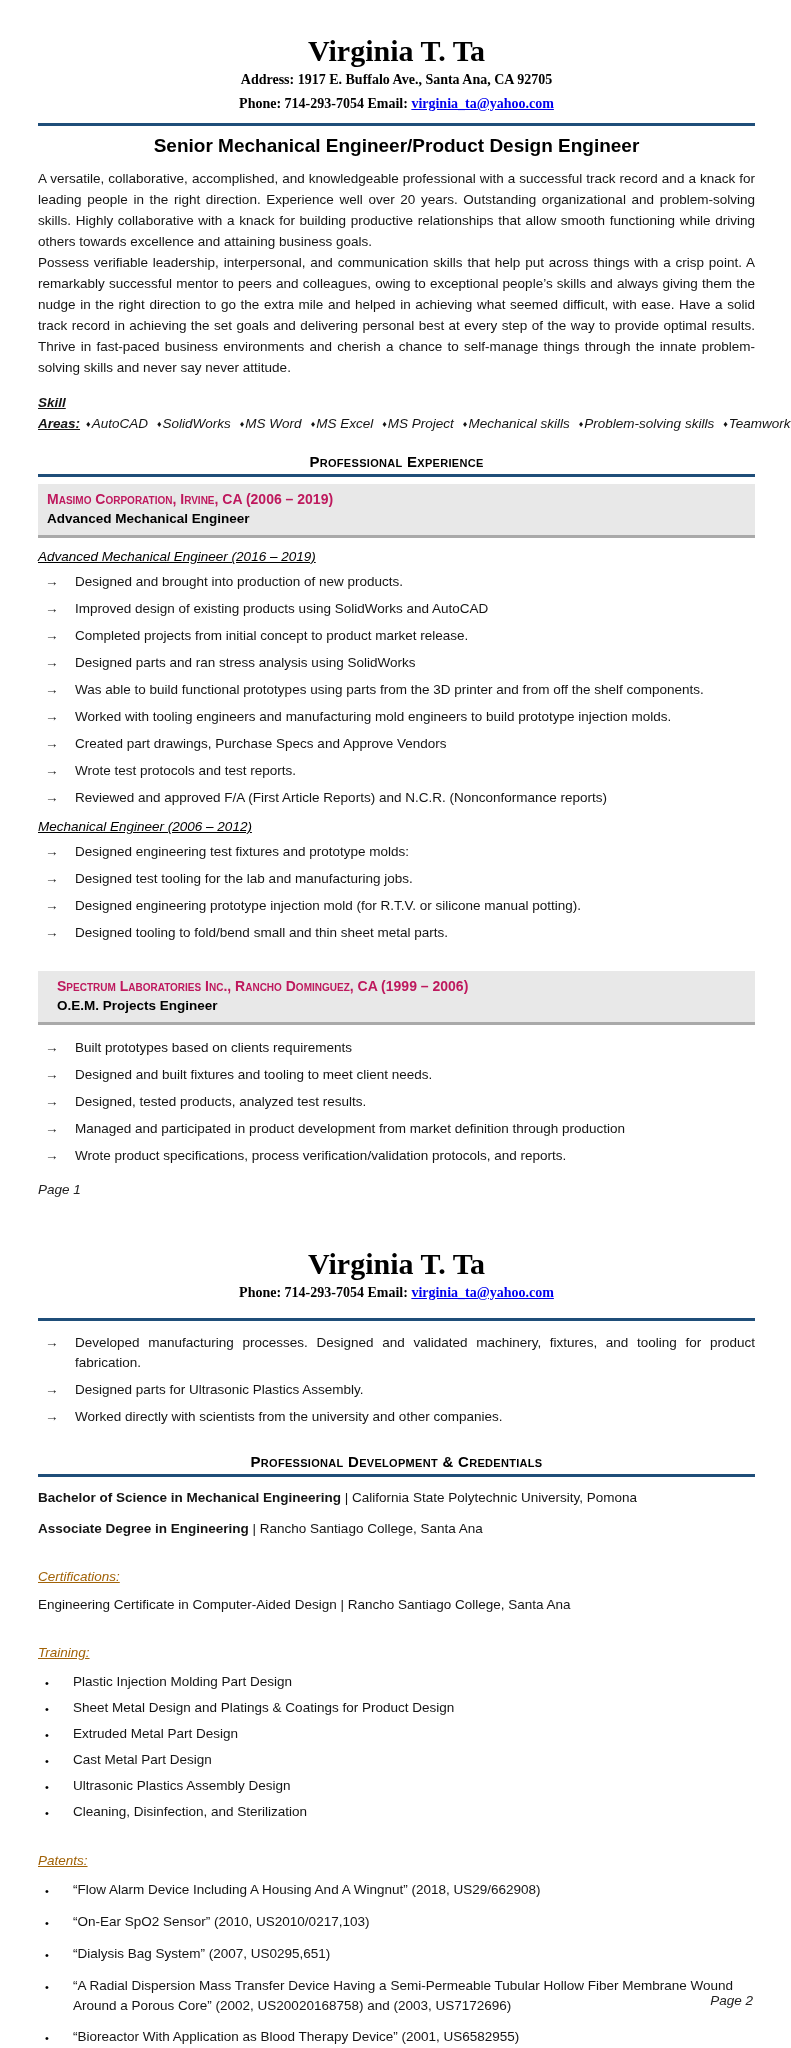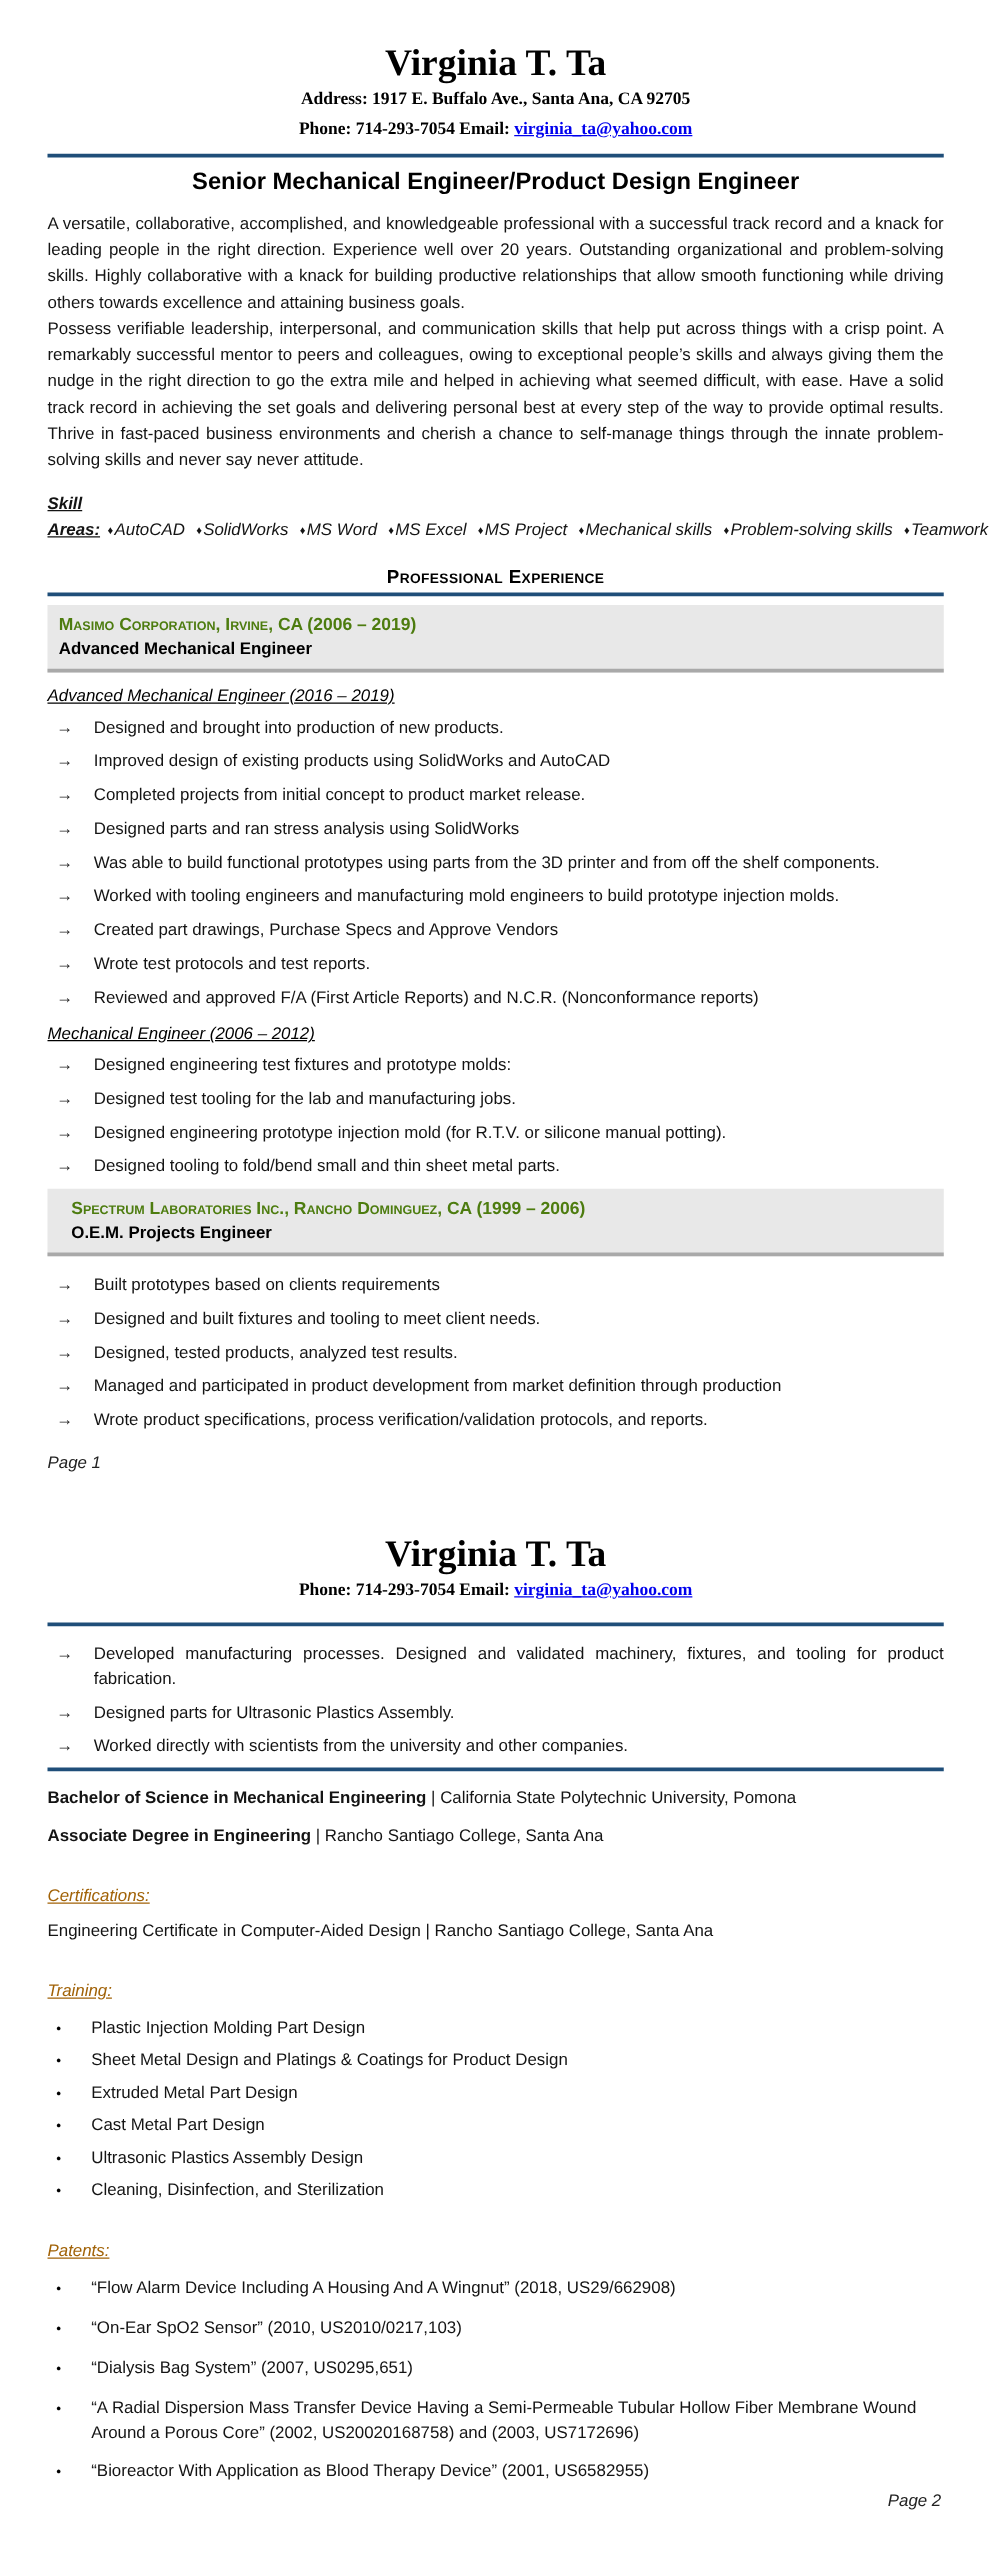--- a/index.html
+++ b/index.html
@@ -25,21 +25,21 @@
   .sk-b{font-size:9px;vertical-align:1px;margin-right:1px;}
 
   
   .sec-head{font-size:15px;font-weight:bold;font-variant:small-caps;text-align:center;
             letter-spacing:.3px;margin:18px 0 0;color:#000;}
   .rule-thin{margin-top:4px;}
 
   
   .company-box{background:#e8e8e8;border-bottom:3px solid #a9a9a9;
                padding:5px 9px 6px;margin-top:7px;}
-  .company-line{font-size:14px;font-weight:bold;font-variant:small-caps;line-height:20px;color:#4d7c0f;}
+  .company-line{font-size:14px;font-weight:bold;font-variant:small-caps;line-height:20px;color:#be185d;}
   .role-line{font-size:13.5px;font-weight:bold;line-height:20px;color:#000;}
 
   .sub-role{font-size:13.5px;font-style:italic;text-decoration:underline;
             margin:11px 0 8px;color:#000;}
 
   
   ul.arrow-list,ul.dot-list{list-style:none;margin:0;padding:0 0 0 7px;}
   ul.arrow-list li,ul.dot-list li{display:flex;font-size:13.5px;line-height:20px;margin:0 0 7px;}
   .arrow{flex:0 0 30px;color:#222;}
   .dot{flex:0 0 28px;font-size:11px;padding-top:1px;color:#000;}
@@ -147,21 +147,21 @@
         <li>
           <span class="arrow">→</span>
           <span class="li-text">Designed engineering prototype injection mold (for R.T.V. or silicone manual potting).</span>
         </li>
         <li>
           <span class="arrow">→</span>
           <span class="li-text">Designed tooling to fold/bend small and thin sheet metal parts.</span>
         </li>
       </ul>
 
-    <div class="company-box" style="margin-top:8px;padding-left:19px;">
+    <div class="company-box" style="margin-top:28px;padding-left:19px;">
       <div class="company-line">Spectrum Laboratories Inc., Rancho Dominguez, CA (1999 – 2006)</div>
       <div class="role-line">O.E.M. Projects Engineer</div>
     </div>
 
     <ul class="arrow-list" style="margin-top:13px;">
         <li>
           <span class="arrow">→</span>
           <span class="li-text">Built prototypes based on clients requirements</span>
         </li>
         <li>
@@ -200,20 +200,21 @@
         <li>
           <span class="arrow">→</span>
           <span class="li-text">Designed parts for Ultrasonic Plastics Assembly.</span>
         </li>
         <li>
           <span class="arrow">→</span>
           <span class="li-text">Worked directly with scientists from the university and other companies.</span>
         </li>
       </ul>
 
+    <h3 class="sec-head cred-head">Professional Development &amp; Credentials</h3>
     <div class="rule rule-thin"></div>
 
     <p class="edu">
       <b>Bachelor of Science in Mechanical Engineering</b><span> | California State Polytechnic University, Pomona</span>
     </p>
     <p class="edu">
       <b>Associate Degree in Engineering</b><span> | Rancho Santiago College, Santa Ana</span>
     </p>
 
     <div class="sub-head">Certifications:</div>

